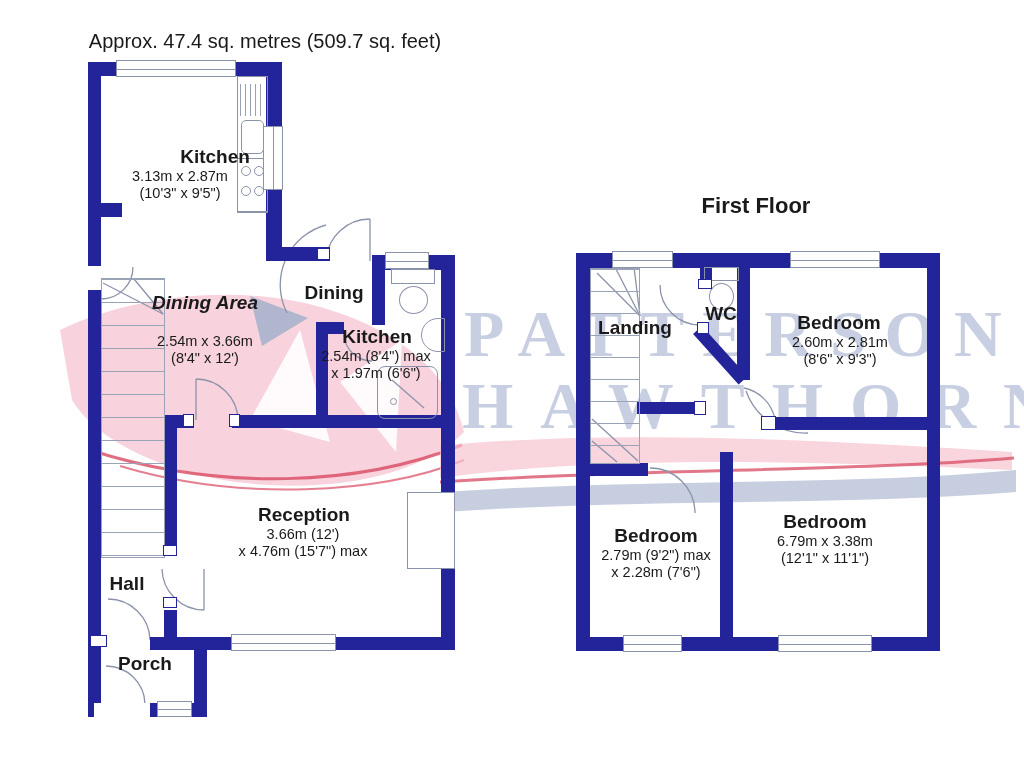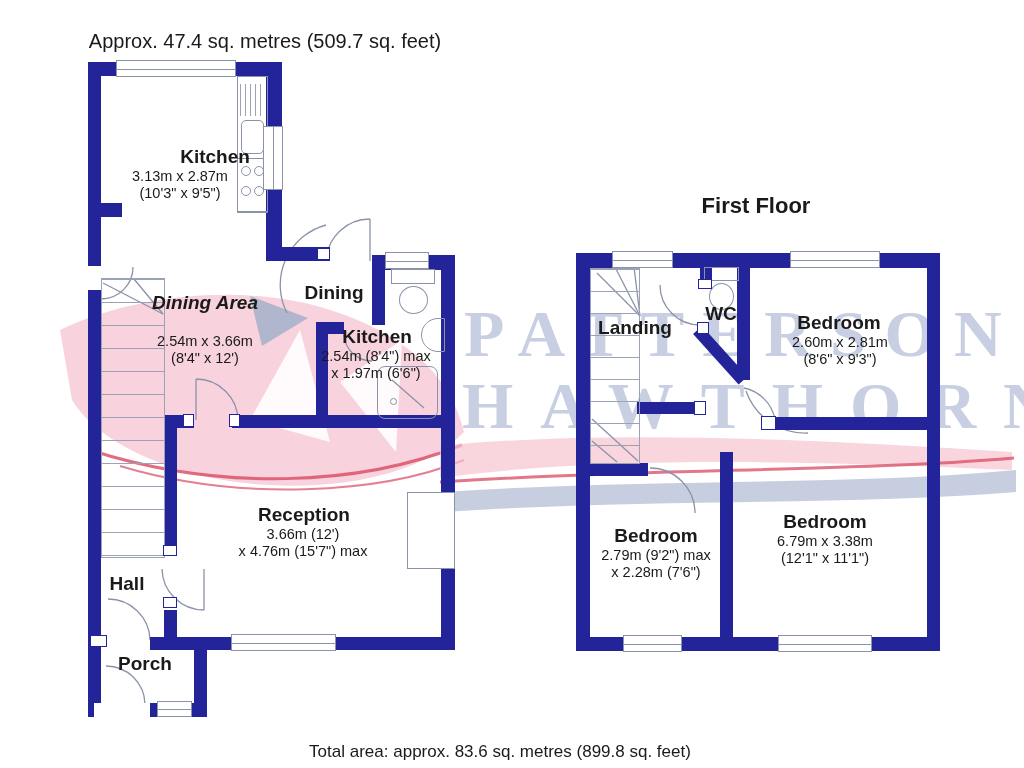--- a/index.html
+++ b/index.html
@@ -199,14 +199,13 @@
   <div class="lbl rdim" style="left:840px;top:351px;">(8'6" x 9'3")</div>
 
   <div class="lbl rname" style="left:656px;top:525px;">Bedroom</div>
   <div class="lbl rdim" style="left:656px;top:547px;">2.79m (9'2") max</div>
   <div class="lbl rdim" style="left:656px;top:564px;">x 2.28m (7'6")</div>
 
   <div class="lbl rname" style="left:825px;top:511px;">Bedroom</div>
   <div class="lbl rdim" style="left:825px;top:533px;">6.79m x 3.38m</div>
   <div class="lbl rdim" style="left:825px;top:550px;">(12'1" x 11'1")</div>
 
-  <div class="lbl total" style="left:500px;top:742px;">Total area: approx. 83.6 sq. metres (899.8 sq. feet)</div>
 </div>
 
 </body></html>

